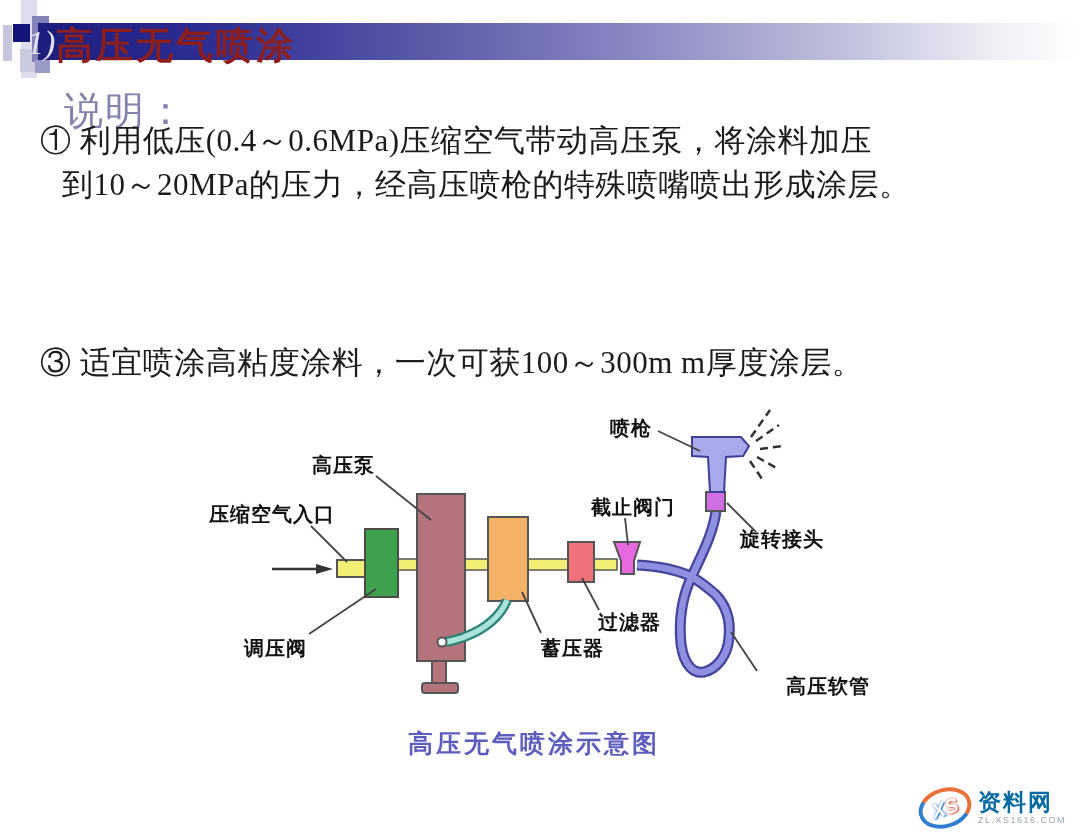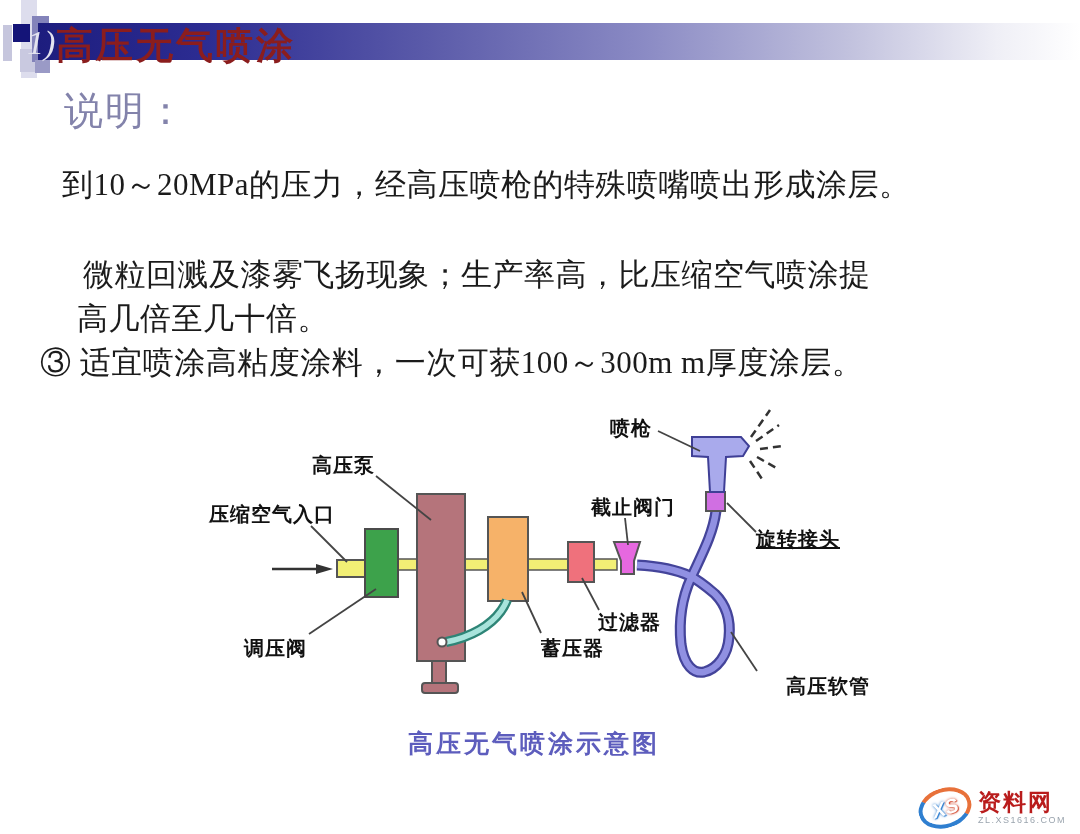--- a/index.html
+++ b/index.html
@@ -59,42 +59,41 @@
     width:46px;height:32px;border:4px solid;
     border-color:#e8713a #e8713a #2f7fd0 #2f7fd0;border-radius:50%;
     transform:rotate(-18deg);display:flex;align-items:center;
     justify-content:center;background:#fff;
   }
   .wm-x{font-size:20px;font-weight:900;font-style:italic;color:#fff;
     text-shadow:0 0 3px #2f7fd0,1px 1px 1px #2f7fd0;}
   .wm-s{font-size:20px;font-weight:900;font-style:italic;color:#fff;
     text-shadow:0 0 3px #d6543b,1px 1px 1px #d6543b;}
   .wm-text{margin-left:6px;display:flex;flex-direction:column;line-height:1;}
-  .wm-name{font-size:23px;font-weight:bold;color:#b91c1c;letter-spacing:2px;}
+  .wm-name{font-size:23px;font-weight:bold;color:#0369a1;letter-spacing:2px;}
   .wm-url{font-size:9px;color:#9aa4ae;letter-spacing:1.5px;margin-top:2px;}
 </style>
 </head>
 <body>
 
 <div class="slide">
 
   <div class="deco deco-col-light"></div>
   <div class="deco deco-strip"></div>
   <div class="deco deco-dark-sq"></div>
   <div class="deco deco-light-sq"></div>
   <div class="deco deco-slate-sq"></div>
   <div class="deco deco-purple-sq"></div>
   <div class="slide-number">1)</div>
   <div class="title-bar"></div>
   <div class="page-title">高压无气喷涂</div>
   <div class="subtitle">说明：</div>
 
+  <div class="body-line" style="left:40px;top:120px;">① 利用低压(0.4～0.6MPa)压缩空气带动高压泵，将涂料加压</div>
   <div class="body-line" style="left:62px;top:164px;">到10～20MPa的压力，经高压喷枪的特殊喷嘴喷出形成涂层。</div>
-  <div class="body-line" style="left:83px;top:254px;">微粒回溅及漆雾飞扬现象；生产率高，比压缩空气喷涂提</div>
-  <div class="body-line" style="left:77px;top:298px;">高几倍至几十倍。</div>
   <div class="body-line" style="left:40px;top:342px;">③ 适宜喷涂高粘度涂料，一次可获100～300m m厚度涂层。</div>
 
   <svg class="diagram-svg" viewBox="0 0 1080 834">
 
     <g>
       <line x1="272" y1="569" x2="318" y2="569" stroke="#333" stroke-width="2.5"></line>
       <polygon points="316,564 333,569 316,574" fill="#333"></polygon>
     </g>
 
     <rect x="337" y="560" width="30" height="17" fill="#f2ef75" stroke="#555" stroke-width="2"></rect>
@@ -150,21 +149,21 @@
       <line x1="625" y1="518" x2="628" y2="545"></line>
       <line x1="727" y1="503" x2="756" y2="532"></line>
       <line x1="731" y1="632" x2="757" y2="671"></line>
     </g>
   </svg>
 
   <div class="dlabel" style="left:610px;top:415px;">喷枪</div>
   <div class="dlabel" style="left:312px;top:452px;">高压泵</div>
   <div class="dlabel" style="left:183px;top:501px;margin-left:26px;">压缩空气入口</div>
   <div class="dlabel" style="left:591px;top:494px;">截止阀门</div>
-  <div class="dlabel" style="left:756px;top:526px;text-decoration:underline;">旋转接头</div>
+  <div class="dlabel" style="left:740px;top:526px;">旋转接头</div>
   <div class="dlabel" style="left:244px;top:635px;">调压阀</div>
   <div class="dlabel" style="left:541px;top:635px;font-family:Liberation Mono, monospace;">蓄压器</div>
   <div class="dlabel" style="left:598px;top:609px;">过滤器</div>
   <div class="dlabel" style="left:786px;top:673px;">高压软管</div>
 
   <div class="caption">高压无气喷涂示意图</div>
 
   <div class="watermark">
     <div class="wm-ellipse">
       <span class="wm-x">X</span>

